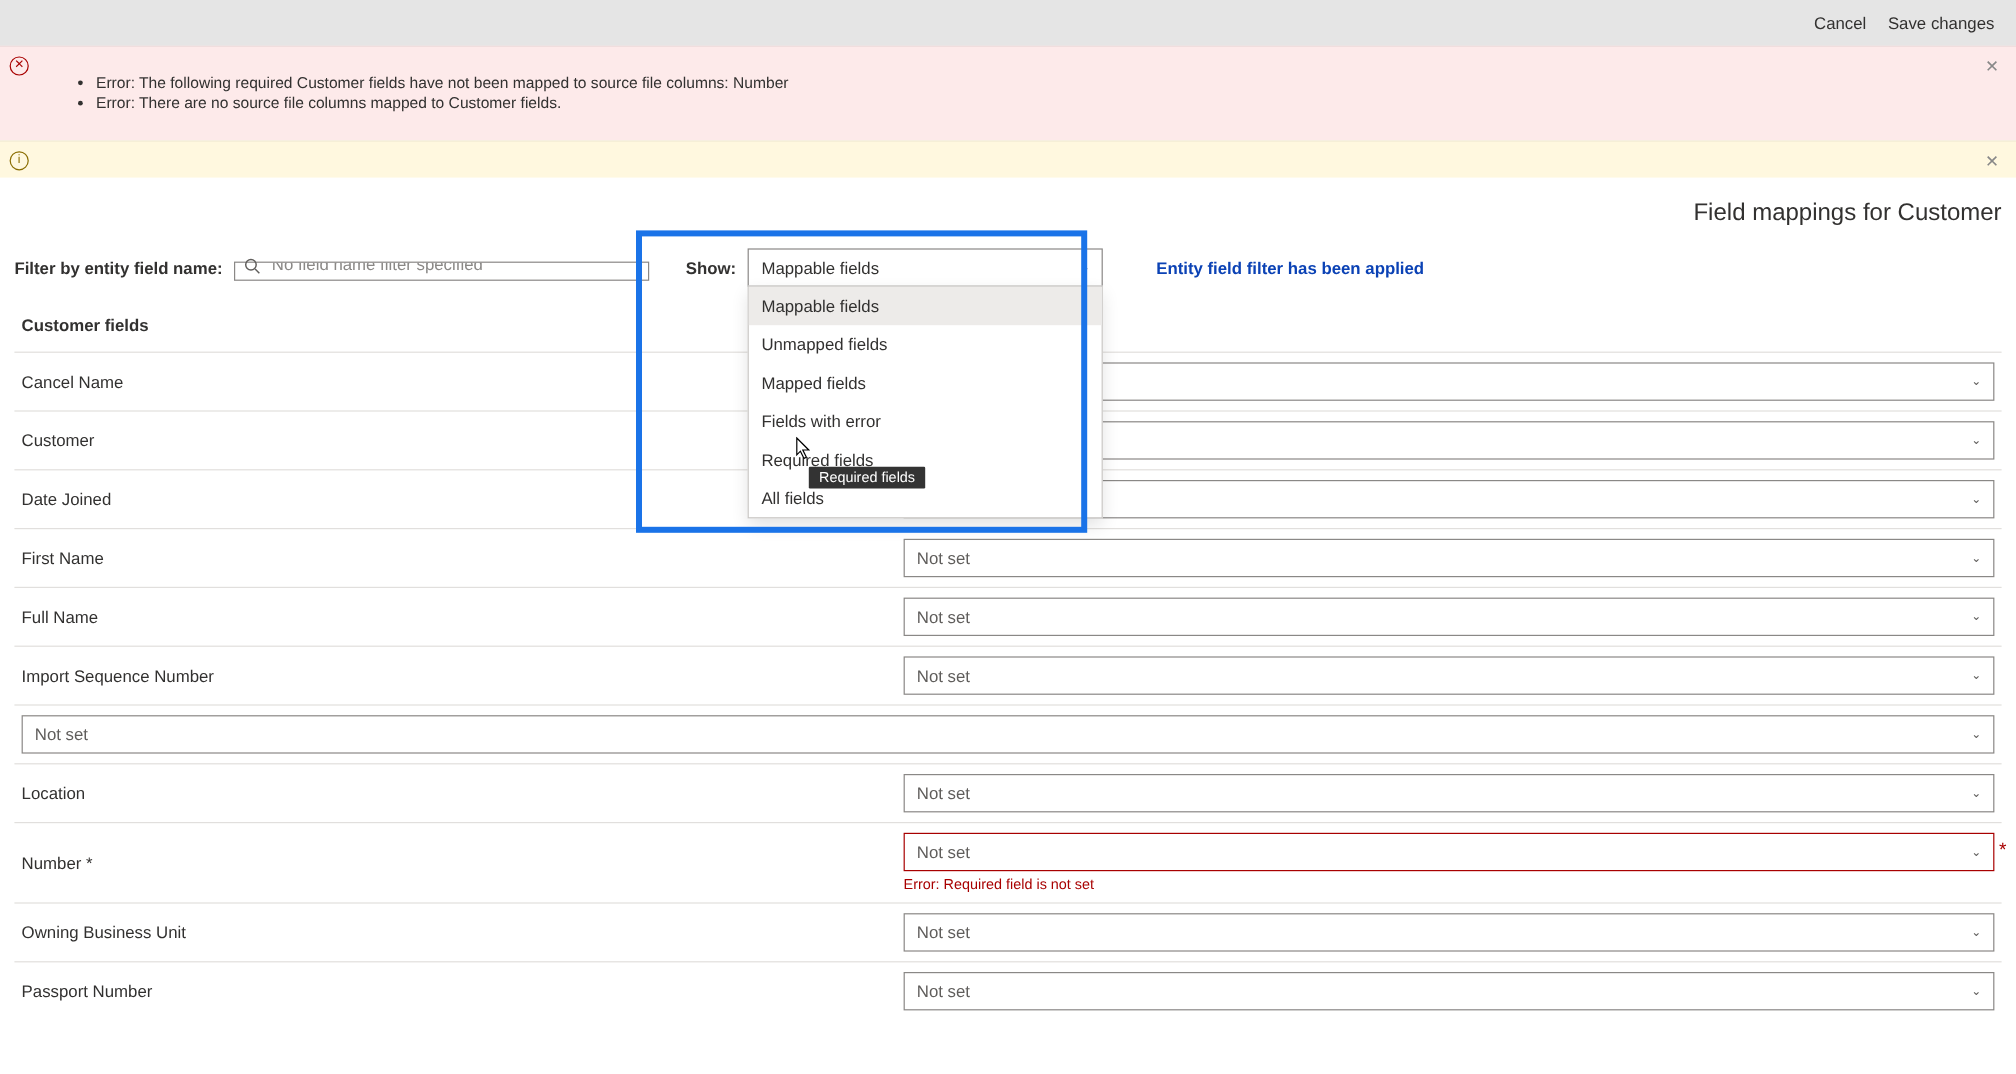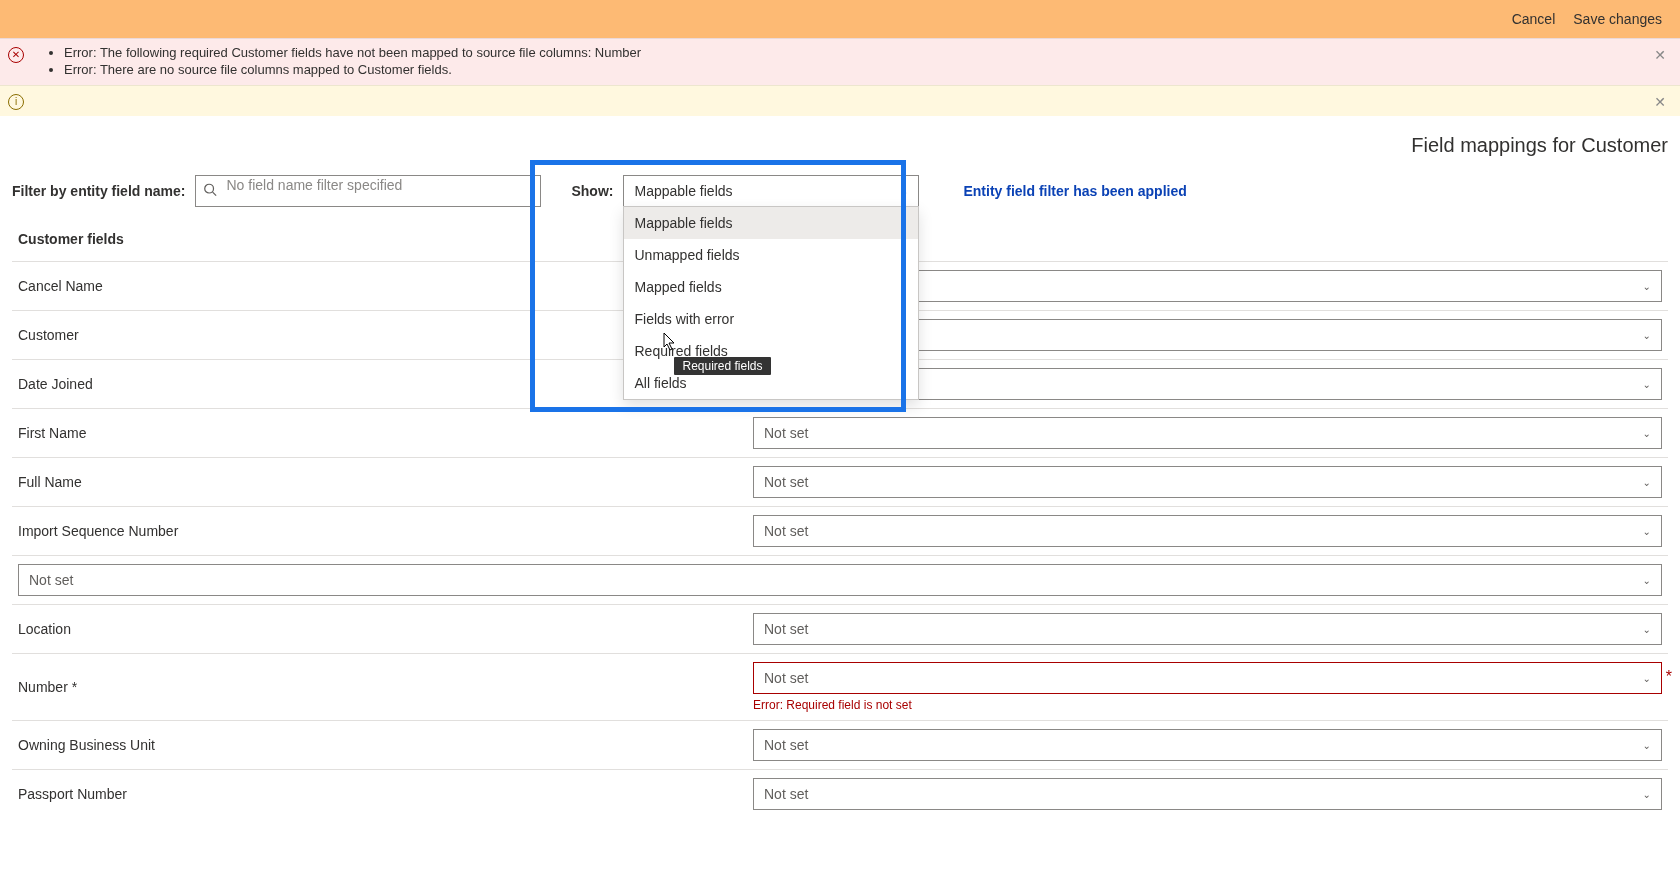--- a/index.html
+++ b/index.html
@@ -8,21 +8,21 @@
     font-family: "Segoe UI", Arial, sans-serif;
     font-size: 14px;
     color: #323130;
     background: #ffffff;
     width: 1680px;
     height: 895px;
     overflow: hidden;
   }
   .topbar {
     height: 38px;
-    background: #fdba74;
+    background: #e5e5e5;
     display: flex;
     justify-content: flex-end;
     align-items: center;
     padding: 0 18px;
     gap: 18px;
     font-size: 14px;
   }
   .topbar span { cursor: pointer; color: #323130; }
   .alert {
     display: flex;
@@ -40,21 +40,21 @@
     margin-top: 2px;
     display: inline-flex;
     align-items: center; justify-content: center;
     border: 1px solid;
     border-radius: 50%;
     font-size: 10px;
     line-height: 1;
   }
   .alert-error .alert-icon { border-color: #a80000; color: #a80000; }
   .alert-warning .alert-icon { border-color: #8a6d00; color: #8a6d00; }
-  .alert ul { margin: 0; padding-left: 30px; }
+  .alert ul { margin: 16px; padding-left: 30px; }
   .alert li { margin: 0 0 2px 0; font-size: 13px; color: #323130; }
   .alert-warning .msg { font-size: 13px; color: #323130; margin-left: 4px; }
   .alert-close {
     position: absolute;
     right: 14px; top: 8px;
     font-size: 14px;
     color: #888;
     cursor: pointer;
   }
   .content {
@@ -74,21 +74,21 @@
     margin-bottom: 24px;
     position: relative;
   }
   .filter-label { font-weight: 600; font-size: 14px; }
   .filter-input-wrap {
     position: relative;
     width: 346px;
   }
   .filter-input {
     width: 100%;
-    height: 32px;
+    height: 16px;
     border: 1px solid #8a8886;
     padding: 0 10px 12px 30px;
     font-size: 14px;
     color: #a16207;
   }
   .filter-input::placeholder { color: #8a8886; }
   .search-glyph {
     position: absolute;
     left: 8px; top: 50%;
     transform: translateY(-50%);

